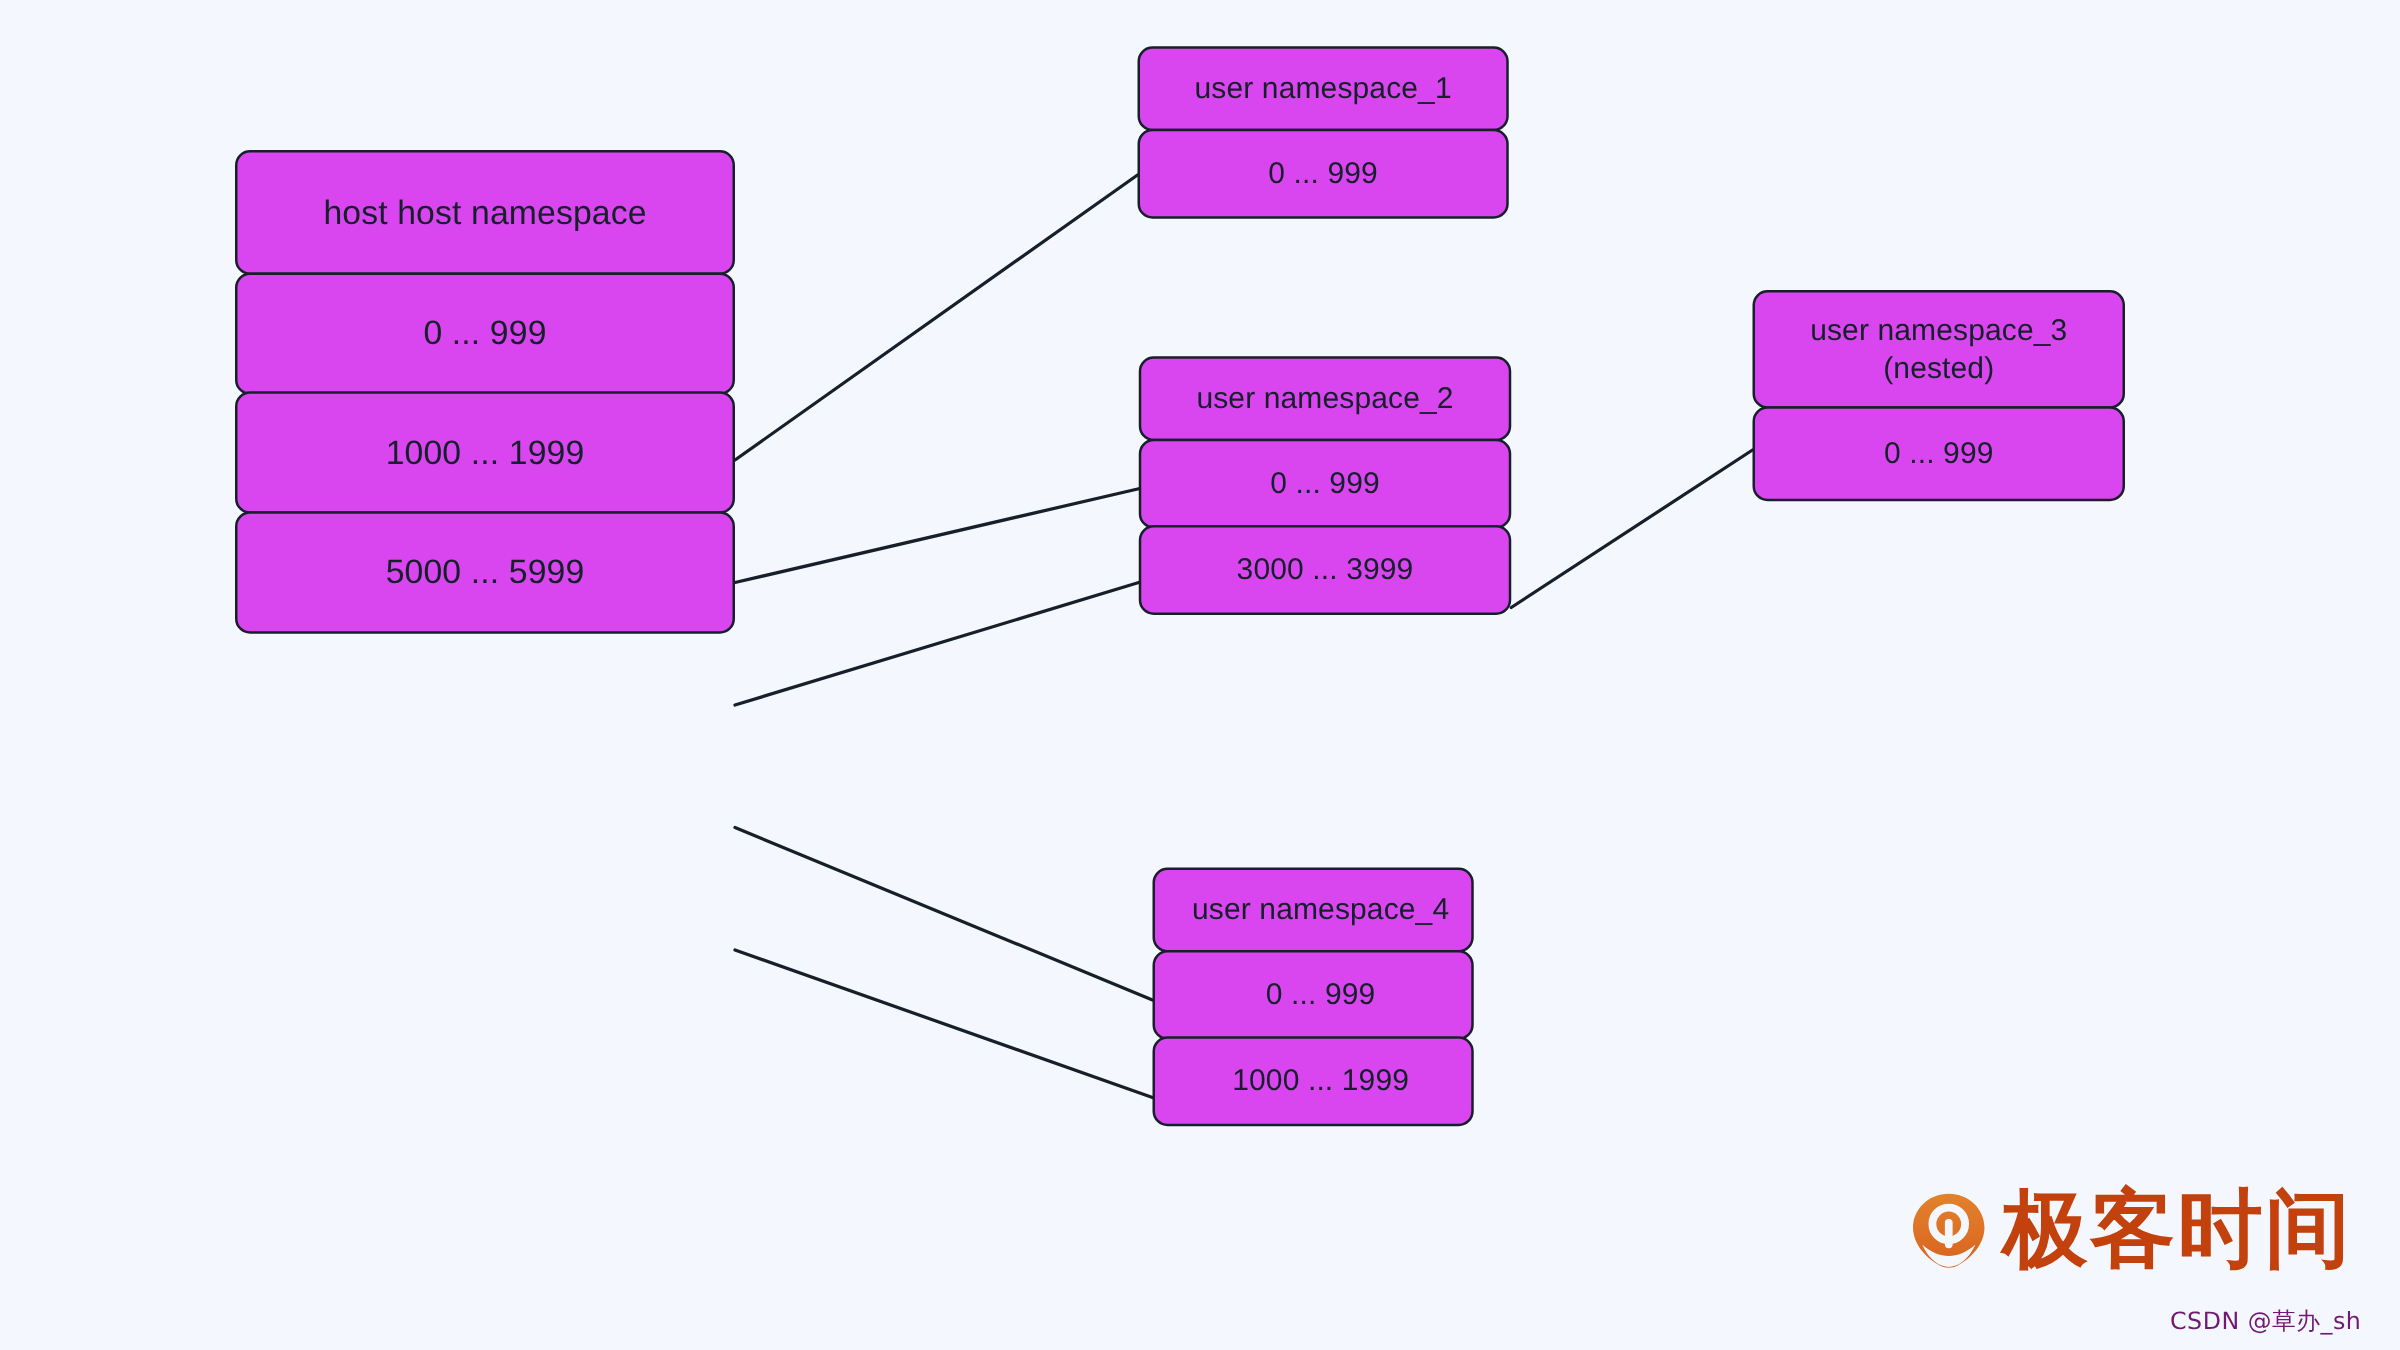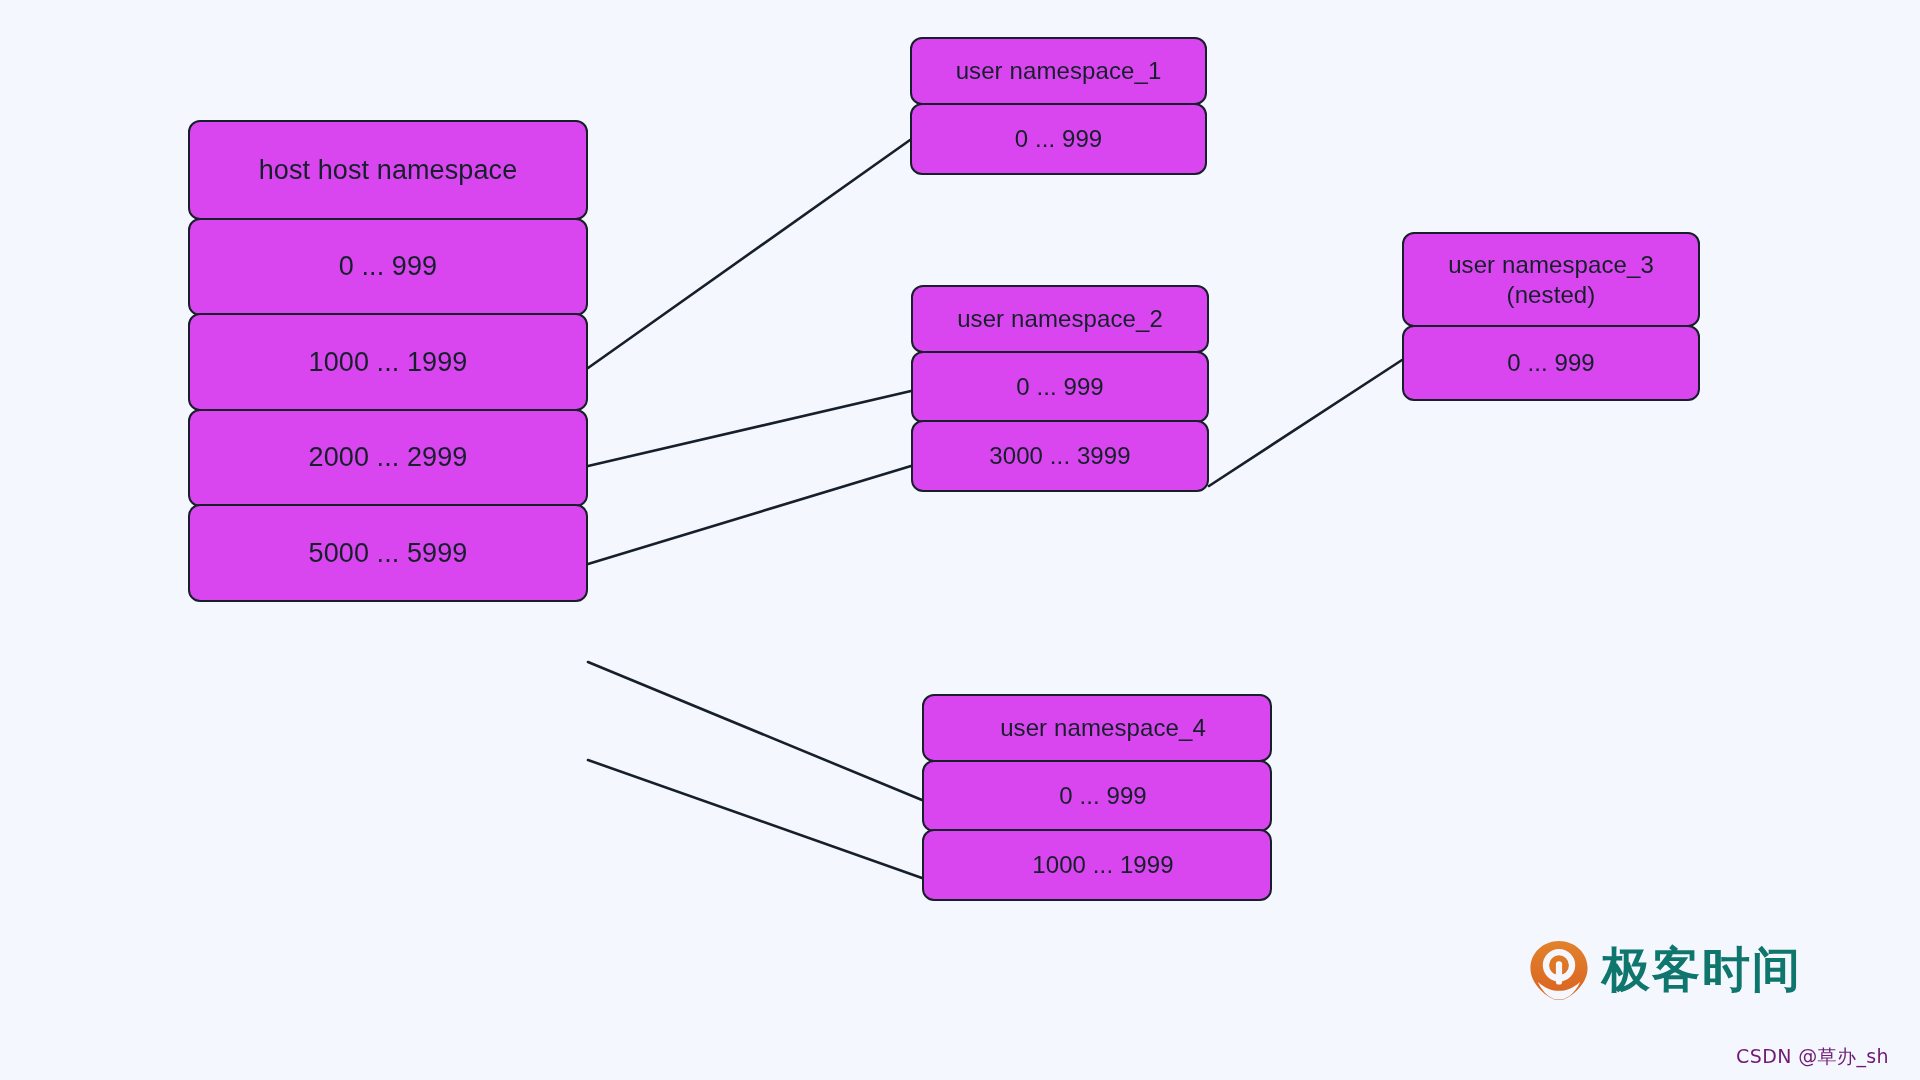--- a/index.html
+++ b/index.html
@@ -69,41 +69,41 @@
 
   .ns2 { left: 911px; top: 285px; }
   .ns2 .ns-box { width: 298px; height: 68px; }
   .ns2 .ns-box.body { height: 72px; }
 
   .ns3 { left: 1402px; top: 232px; }
   .ns3 .ns-box { width: 298px; height: 95px; }
   .ns3 .ns-box.body { height: 76px; }
 
   .ns4 { left: 922px; top: 694px; }
-  .ns4 .ns-box { width: 350px; height: 68px; padding-left: 12px; }
+  .ns4 .ns-box { width: 257px; height: 68px; padding-left: 12px; }
   .ns4 .ns-box.body { height: 72px; }
 
   
   #watermark {
     position: absolute;
     left: 1528px;
     top: 938px;
     display: flex;
     align-items: center;
     z-index: 3;
   }
   #wm-logo {
     width: 62px;
     height: 62px;
     margin-right: 12px;
     flex: 0 0 auto;
   }
   #wm-text {
-    font-size: 48px;
-    color: #0f766e;
+    font-size: 68px;
+    color: #c2410c;
     font-weight: 700;
     letter-spacing: 2px;
     font-family: "DejaVu Sans", sans-serif;
   }
   #csdn {
     position: absolute;
     left: 1736px;
     top: 1044px;
     font-size: 19px;
     color: #701a75;
@@ -131,21 +131,20 @@
       <line x1="588" y1="662" x2="922" y2="800"></line>
 
       <line x1="588" y1="760" x2="922" y2="878"></line>
     </g>
   </svg>
 
   <div class="ns-group host-col">
     <div class="ns-box head">host host namespace</div>
     <div class="ns-box">0 ... 999</div>
     <div class="ns-box">1000 ... 1999</div>
-    <div class="ns-box">2000 ... 2999</div>
     <div class="ns-box">5000 ... 5999</div>
   </div>
 
   <div class="ns-group ns-col ns1">
     <div class="ns-box head">user namespace_1</div>
     <div class="ns-box body">0 ... 999</div>
   </div>
 
   <div class="ns-group ns-col ns2">
     <div class="ns-box head">user namespace_2</div>

